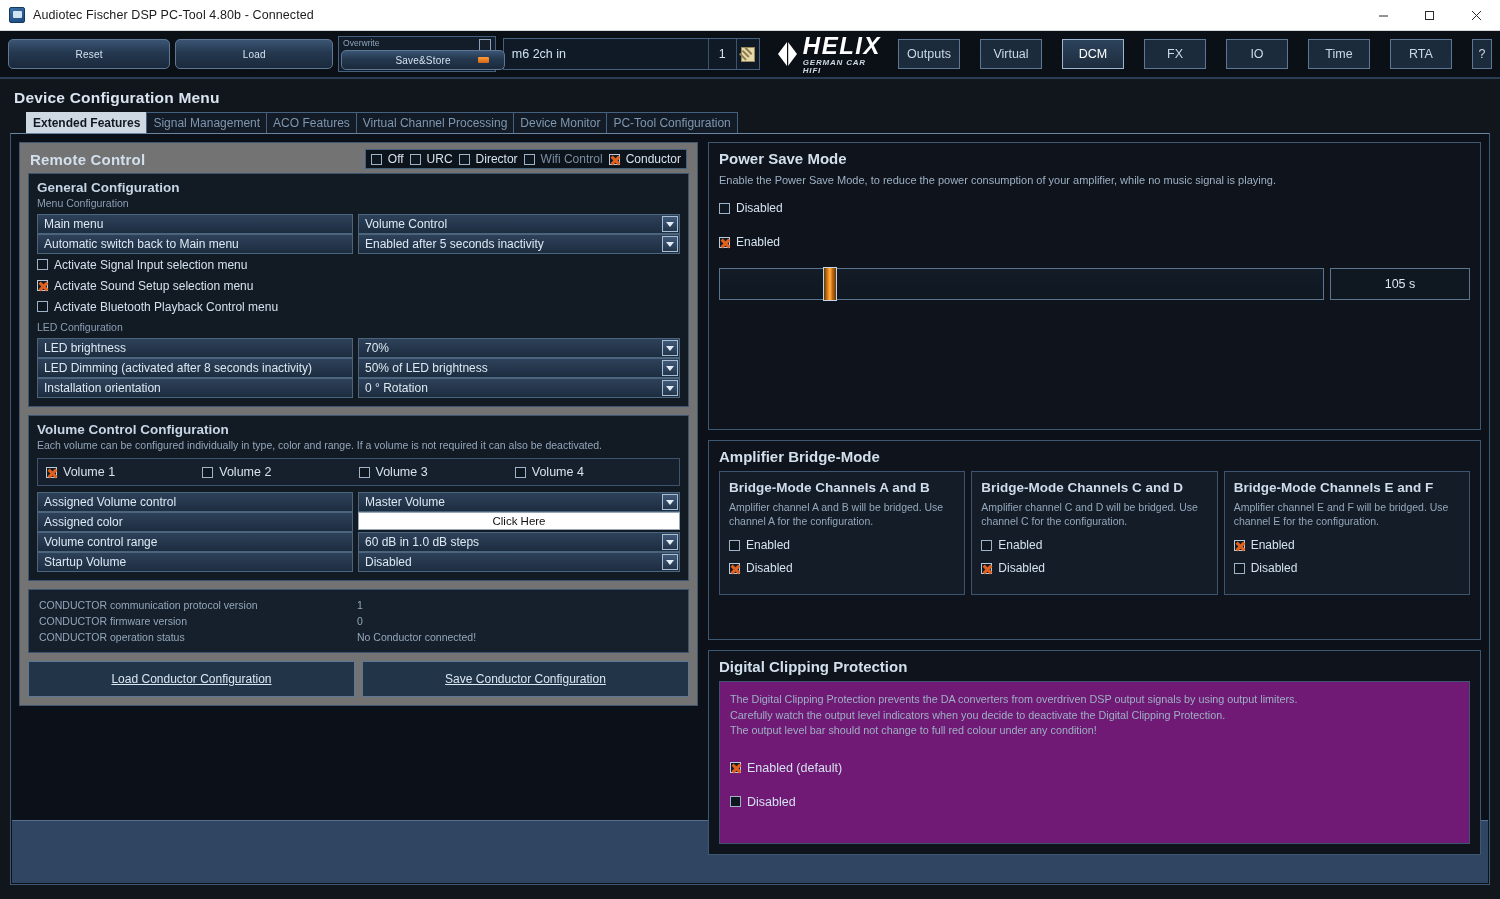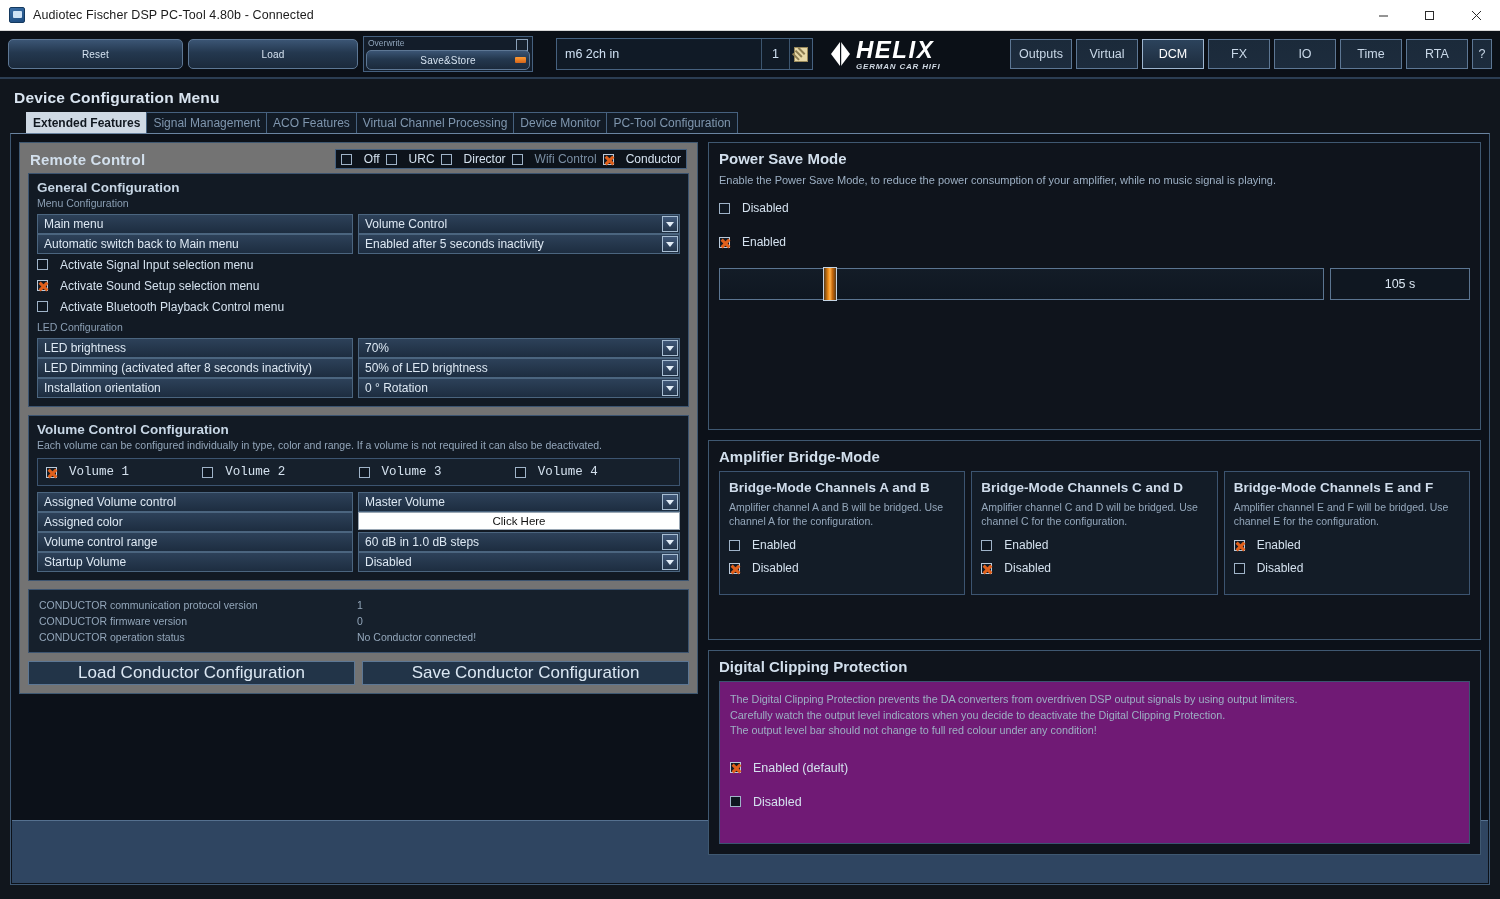--- a/index.html
+++ b/index.html
@@ -63,21 +63,21 @@
     border: 1px solid #8aa0b8; background: #16202c;
   }
   #savestore-btn {
     position: absolute; left: 2px; bottom: 1px; width: 164px; height: 20px;
   }
   .save-dot {
     position:absolute; right: 6px; bottom: 8px; width: 11px; height: 6px;
     background: linear-gradient(180deg,#ff9b33,#d4651b); border-radius:1px;
   }
   .preset-box {
-    display: flex; height: 32px; border: 1px solid #46617f; background: #101a26; margin-left:18px;
+    display: flex; height: 32px; border: 1px solid #46617f; background: #101a26; margin-left:2px;
   }
   .preset-name {
     width: 205px; padding: 0 8px; display: flex; align-items: center;
     color: #cfe0f2; font-size: 12.5px; border-right: 1px solid #3c556f;
   }
   .preset-num {
     width: 28px; display: flex; align-items: center; justify-content: center;
     color: #cfe0f2; font-size: 12.5px; border-right: 1px solid #3c556f;
   }
   .preset-edit {
@@ -96,21 +96,21 @@
   .logo-mark { width: 22px; height: 26px; position: relative; }
   .logo-text-wrap{ display:flex; flex-direction:column; line-height:1; }
   .logo-text {
     font-size: 24px; font-weight: bold; font-style: italic; color: #ffffff;
     letter-spacing: 1.5px; font-family:"Liberation Sans", sans-serif;
   }
   .logo-sub {
     font-size: 8px; font-weight: bold; font-style: italic; color: #cfd8e2;
     letter-spacing: .8px; margin-top: 1px;
   }
-  .nav-btns { display: flex; gap: 4px; margin-left: auto; }
+  .nav-btns { display: flex; gap: 20px; margin-left: auto; }
   .nav-btn {
     width: 62px; height: 30px; border: 1px solid #5d7794;
     background: linear-gradient(180deg,#34486200 0%,#1d2c3d 100%);
     background-color:#1b2a3a;
     color: #c9d8e8; font-size: 12.5px; display:flex; align-items:center; justify-content:center;
   }
   .nav-btn.active {
     background: linear-gradient(180deg,#4b6party 0%,#2a4059 100%);
     background-color:#2c435c; border-color:#9db5cf; color:#ffffff;
   }
@@ -158,21 +158,21 @@
   }
   .panel-title {
     font-size: 15px; font-weight: bold; color: #d2dfec; letter-spacing:.2px;
   }
   .remote-modes {
     display: flex; align-items: center; gap: 6px; border: 1px solid #46617f;
     padding: 2px 5px; background:#0d131b;
   }
 
   
-  .cb { display: inline-flex; align-items: center; gap: 12px; }
+  .cb { display: inline-flex; align-items: center; gap: 6px; }
   .box {
     width: 11px; height: 11px; border: 1px solid #9fb3c8; background: #0e1620;
     display: inline-block; position: relative; flex: 0 0 auto;
   }
   .box.checked {
     border-color: #b9cadb;
     background: #121a24;
   }
   .box.checked:before, .box.checked:after {
     content:""; position:absolute; left:0px; top:4px; width:11px; height:3px;
@@ -216,37 +216,37 @@
   .chk-row { display: flex; align-items: center; height: 21px; }
 
   .white-field {
     flex: 1; height: 18px; margin-left: 5px; background: #ffffff; color: #111;
     font-size: 11.5px; display: flex; align-items: center; justify-content: center;
     border: 1px solid #9aa7b4;
   }
 
   .vol-tabs {
     display: flex; border: 1px solid #3c5470; background: #16202c;
-    padding: 6px 8px; margin-bottom: 6px; font-family: Liberation Mono, monospace;
+    padding: 6px 8px; margin-bottom: 6px;
   }
   .vol-tab { width: 25%; display: flex; align-items: center; gap: 6px; }
   .vol-tab .cb-label { font-size: 12.5px; }
 
   .info-box {
     border: 1px solid #3c5470; background: #16202c; margin: 8px 8px 0 8px; padding: 7px 10px;
   }
   .info-row { display: flex; font-size: 10.5px; color: #93a6ba; padding: 2px 0; }
   .info-key { width: 318px; }
 
   .bottom-btns { display: flex; gap: 7px; margin: 8px 8px 8px 8px; }
   .bottom-btn {
-    flex: 1; height: 24px; border: 1px solid #5d7794;
+    flex: 1; height: 36px; border: 1px solid #5d7794;
     background: linear-gradient(180deg,#3a5372 0%,#22real 100%);
     background-color:#223448;
-    color: #dbe7f3; font-size: 17px; display:flex; align-items:center; justify-content:center;
+    color: #dbe7f3; font-size: 12px; display:flex; align-items:center; justify-content:center;text-decoration:underline;
   }
 
   
   .rpanel { border: 1px solid #3f5871; background: #0f141c; margin-bottom: 10px; }
   .rpanel-title { font-size: 15px; font-weight: bold; color: #d2dfec; padding: 7px 10px 6px 10px; }
   .rpanel-body { padding: 0 10px 10px 10px; }
   .desc { font-size: 11px; color: #9db0c4; margin-bottom: 12px; line-height:1.35; }
 
   .slider-row { display: flex; gap: 6px; margin-top: 14px; align-items: stretch; }
   .slider {

